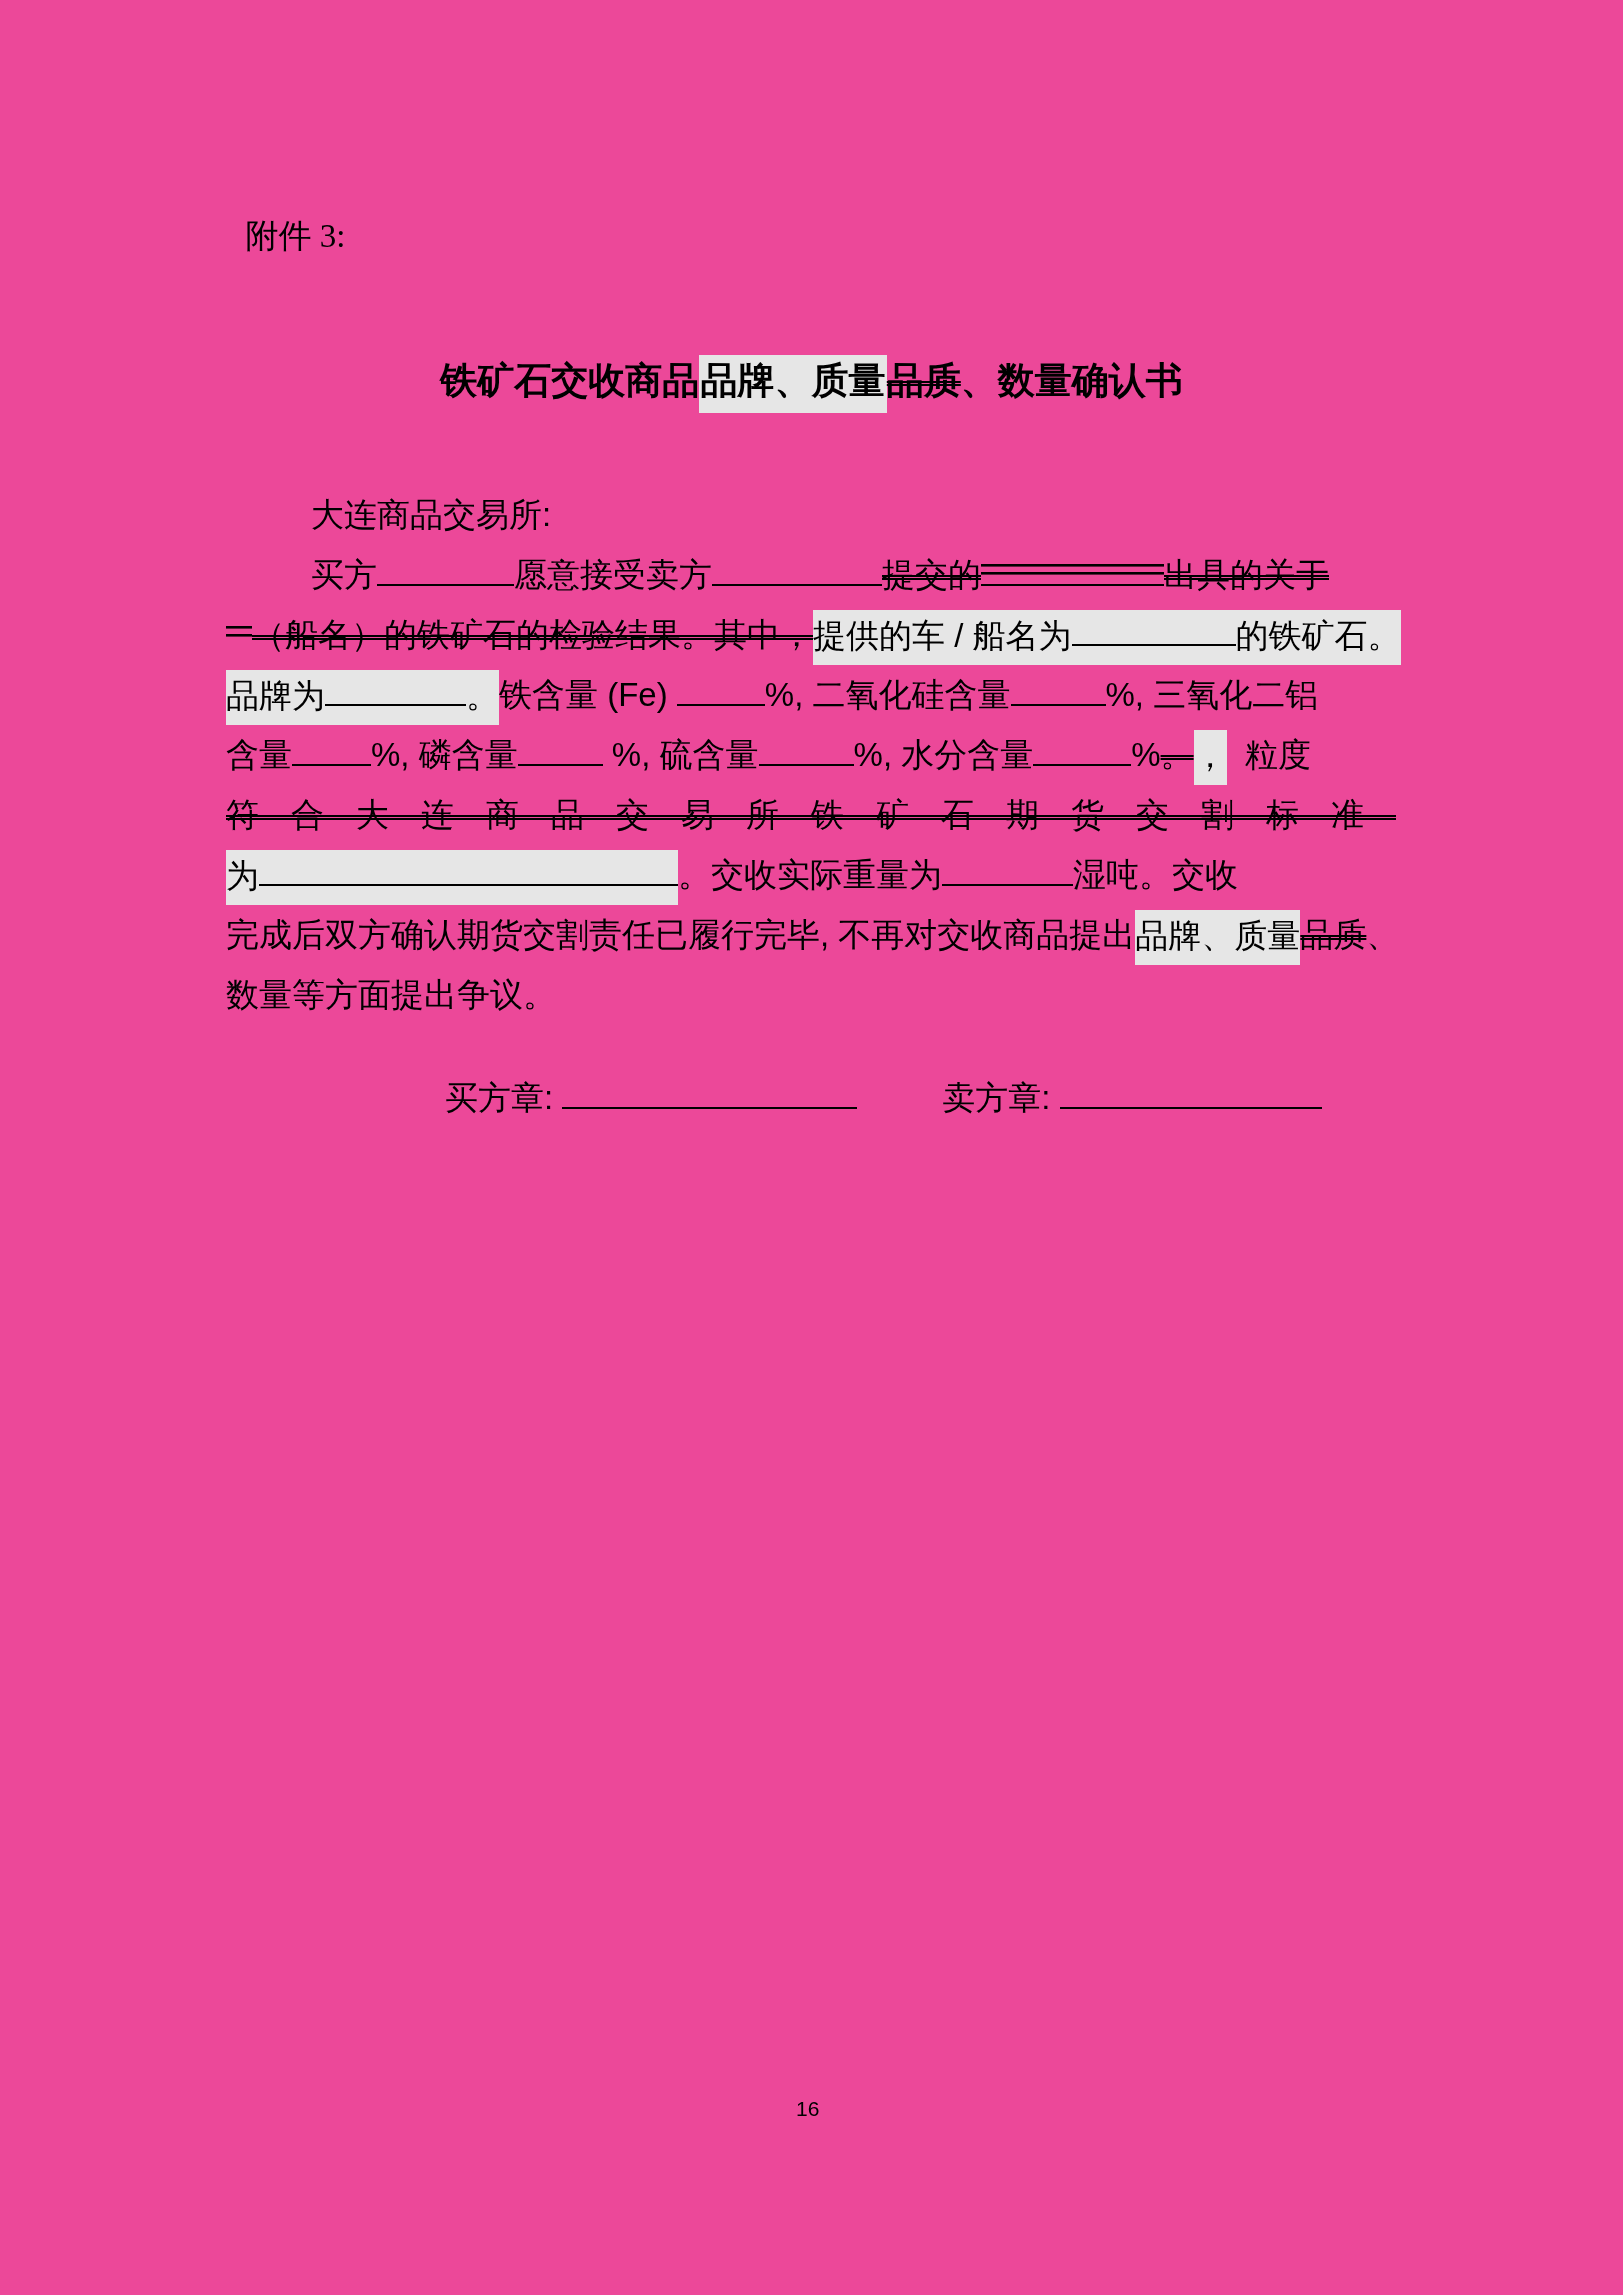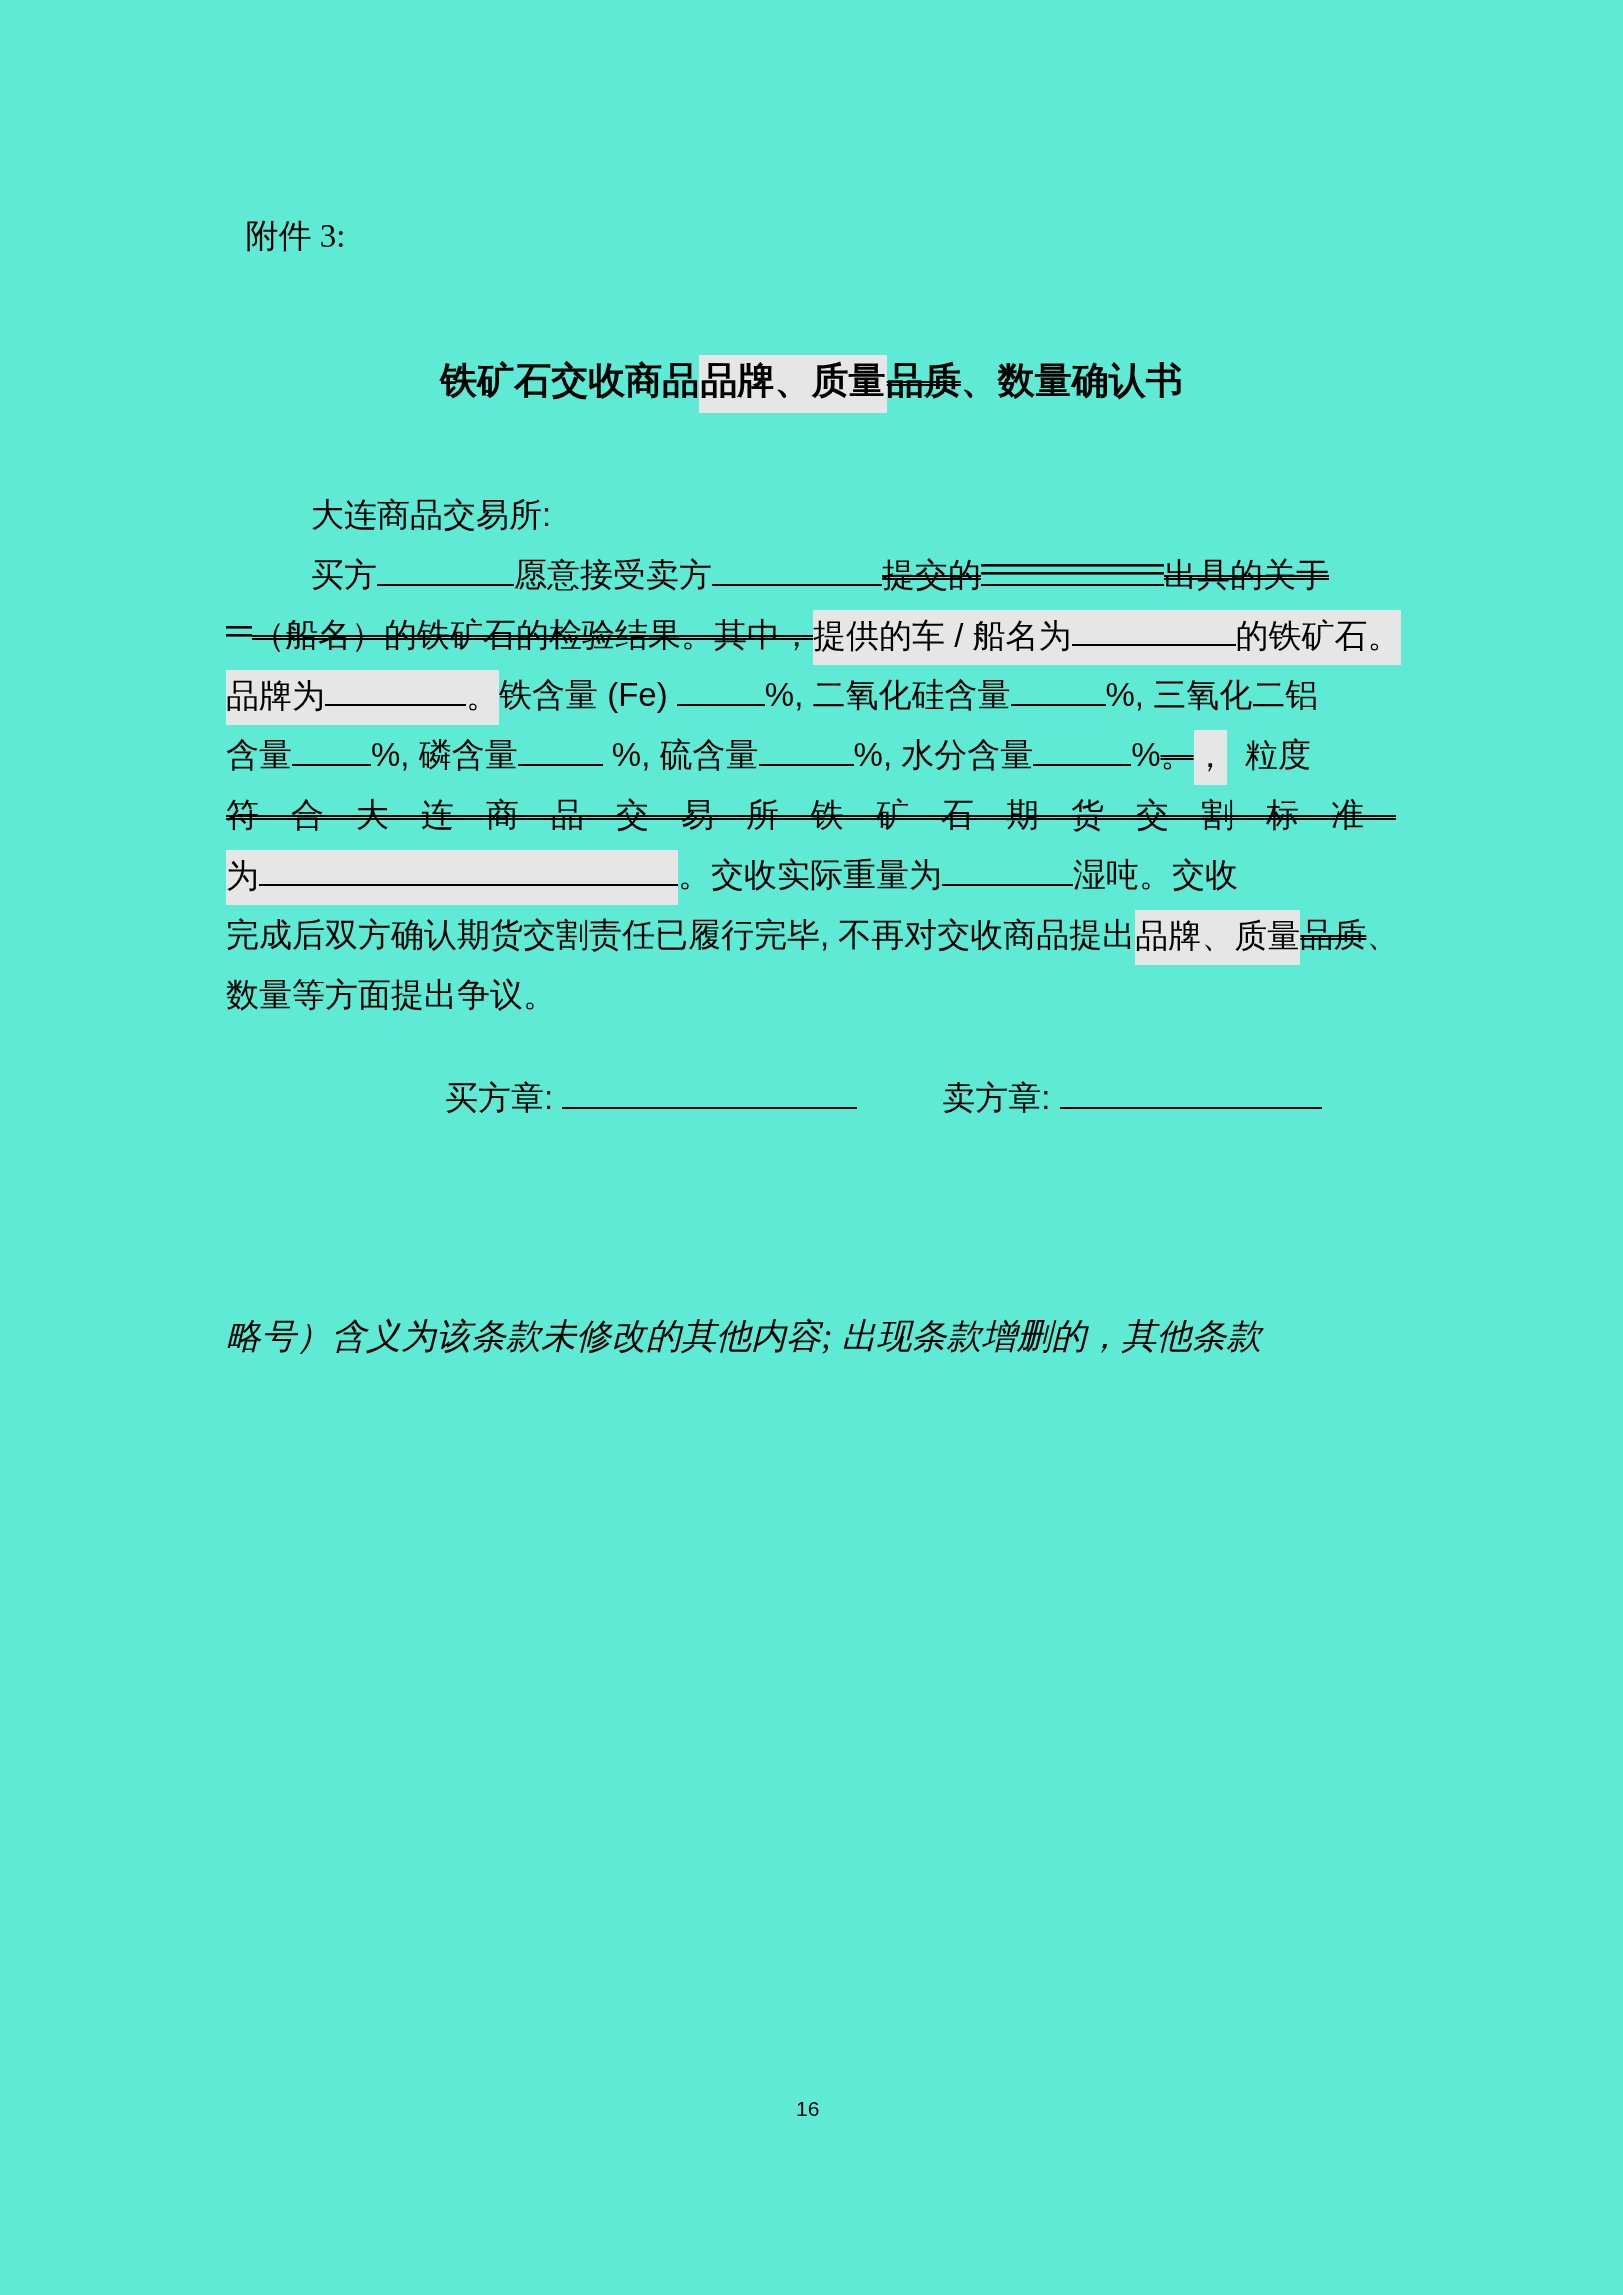--- a/index.html
+++ b/index.html
@@ -1,19 +1,19 @@
 <!DOCTYPE html>
 <html style="font-size:10.5px"><head>
 <meta charset="utf-8">
 <style>
   html,body { margin:0; padding:0; background:#ffffff; }
   .page {
     position:relative;
     width:1623px; height:2295px;
-    background:#5eead4;
+    background:#ec4899;
     color:#000;
     font-family:"Liberation Sans", sans-serif;
     overflow:hidden;
   }
   .content { padding:0 226px; }
 
   .attachment {
     padding-top:216px;
     margin-left:19.6px;
     font-family:"Liberation Serif", serif;
@@ -141,20 +141,19 @@
       <div class="line"><span>完成后双方确认期货交割责任已履行完毕, 不再对交收商品提出</span><span class="add">品牌、质量</span><span class="del">品质</span><span>、</span></div>
 
       <div class="line"><span>数量等方面提出争议。</span></div>
 
     </div>
 
     <div class="sig-row"><span class="sig-buyer-label">买方章:</span> <span class="blank w450"></span><span class="sig-seller-label">卖方章:</span> <span class="blank w400"></span></div>
 
 
     <div class="note">
-      <div>略号）含义为该条款未修改的其他内容; 出现条款增删的，其他条款</div>
     </div>
 
   </div>
 
   <div class="page-num">16</div>
 </div>
 
 
 </body></html>

